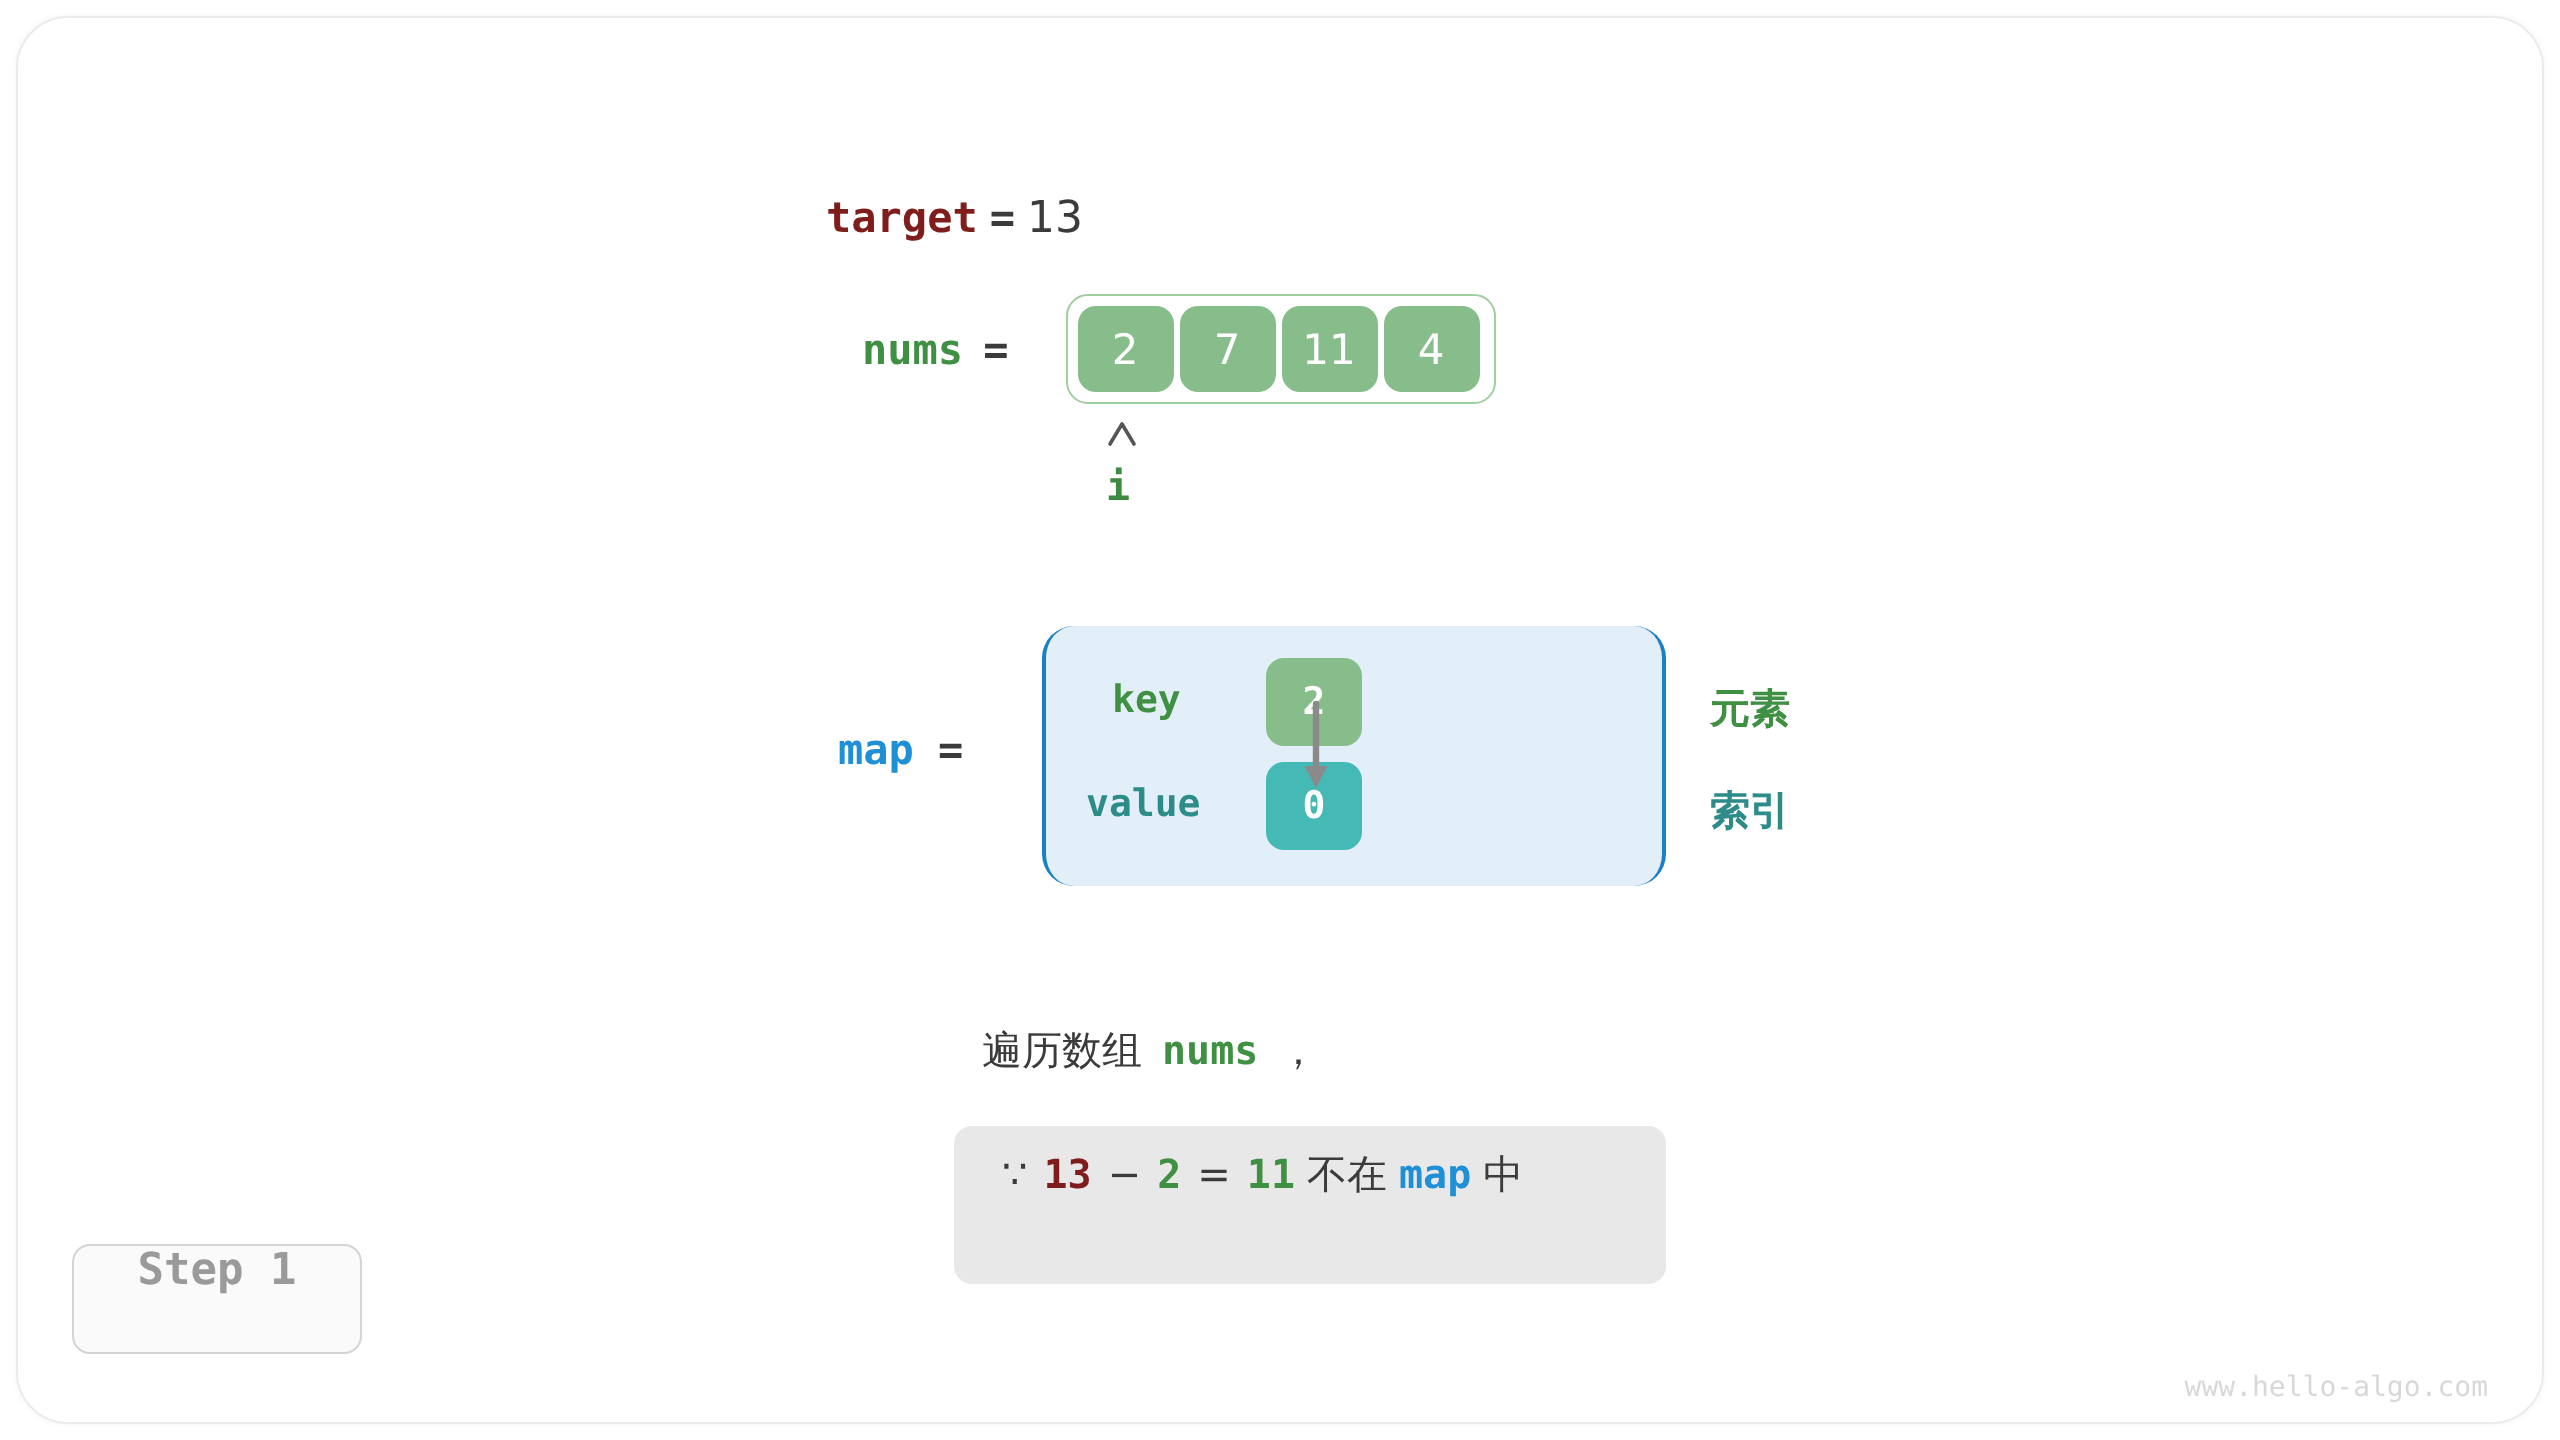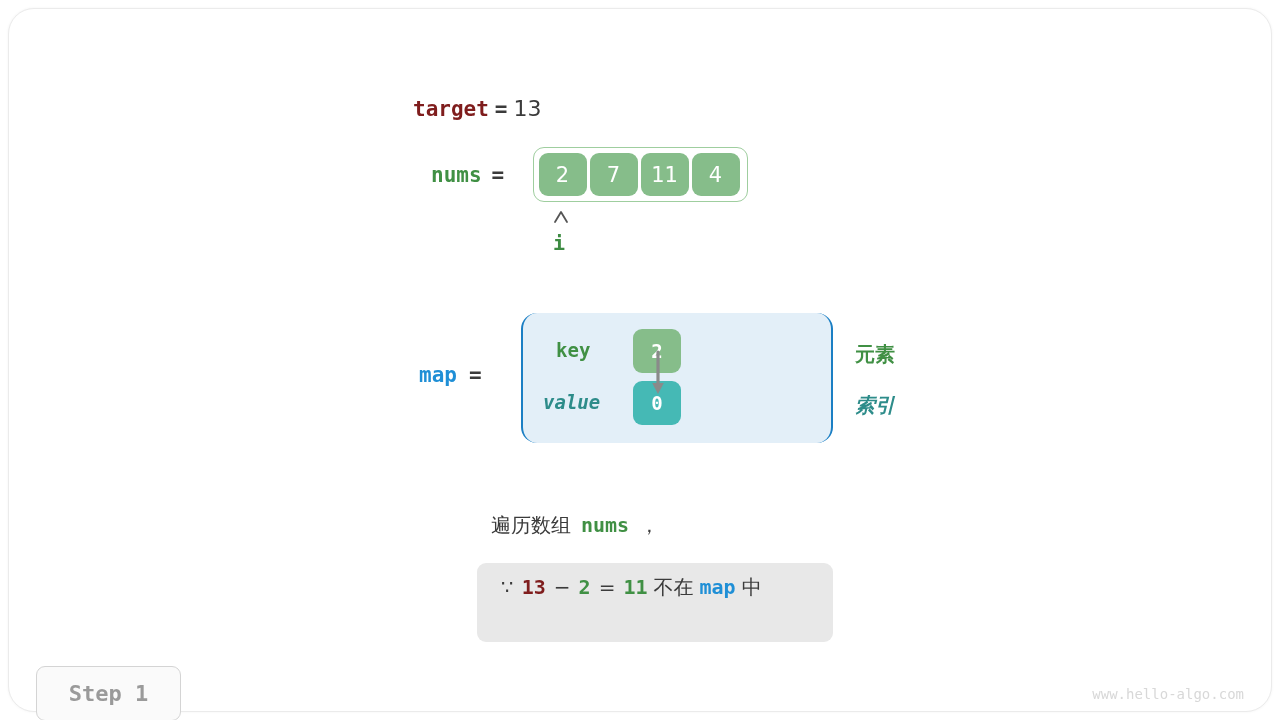--- a/index.html
+++ b/index.html
@@ -40,21 +40,21 @@
     font-family: "DejaVu Sans Mono", monospace;
     font-weight: bold;
   }
   .abs { position: absolute; }
 
   
   .c-blue-strong { color: #7f1d1d; }
   .c-blue-light  { color: #1f8fd6; }
   .c-green       { color: #409044; }
   .c-green-dark  { color: #3d8b42; }
-  .c-teal        { color: #2d8c8a; font-style: italic; }
+  .c-teal        { color: #2d8c8a; }
 
   
   #row-target {
     left: 413px; top: 92px;
     font-size: 21px;
     white-space: nowrap;
     line-height: 34px;
   }
   #row-target .eq { color:#3b3b3b; font-weight:bold; padding: 0 6px; }
   #row-target .val {
@@ -183,27 +183,27 @@
     font-size: 20px;
     line-height: 31px;
     color: #3b3b3b;
     white-space: nowrap;
   }
   .note-row .kw { font-family: "DejaVu Sans Mono", monospace; font-weight: bold; }
   .note-row .sym { color: #3b3b3b; padding: 0 2px; }
 
   
   #step-badge {
-    left: 36px; top: 666px;
+    left: 36px; top: 622px;
     width: 145px; height: 55px;
     border: 1.4px solid #d4d4d4;
     border-radius: 9px;
     background: #fafafa;
     display: flex;
-    align-items: center;
+    align-items: flex-start;
     justify-content: center;
     box-sizing: border-box;
   }
   #step-badge span {
     color: #9a9a9a;
     font-size: 22px;
   }
 
   
   #watermark {

